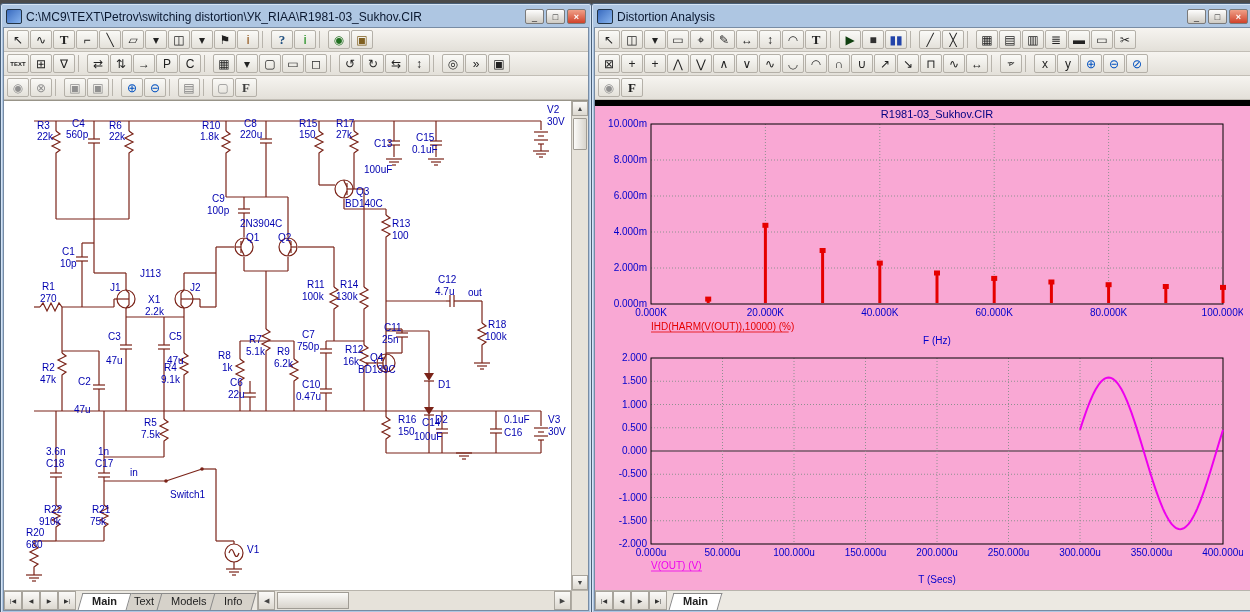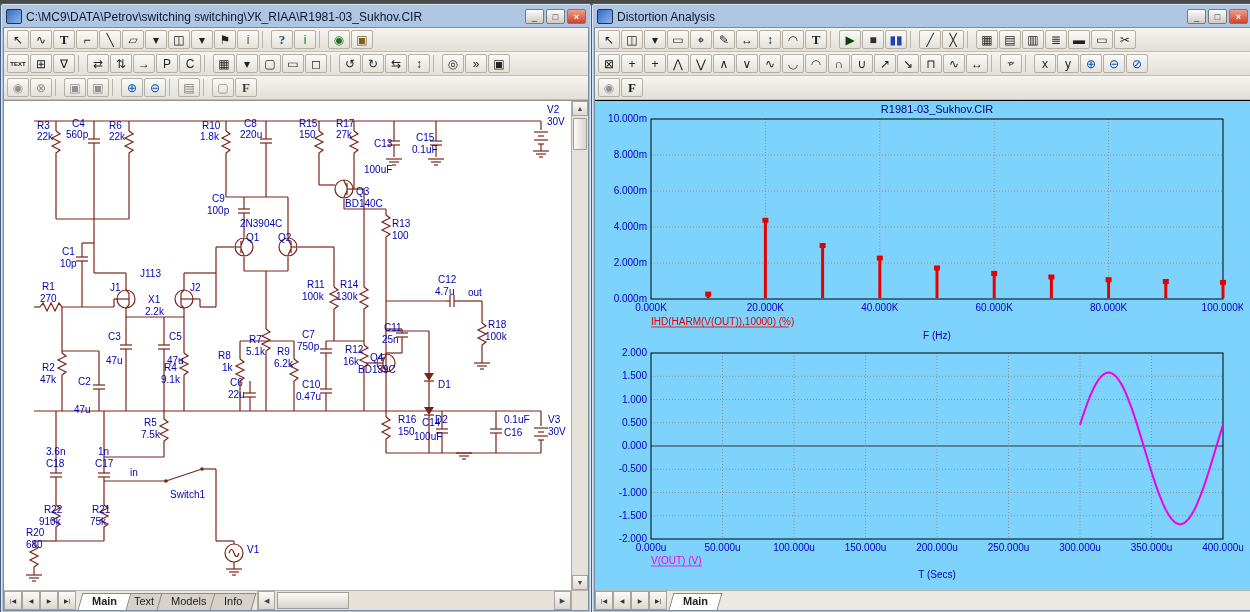--- a/index.html
+++ b/index.html
@@ -28,30 +28,30 @@
   .navbtn{width:18px;font-size:6px;text-align:center;background:linear-gradient(#fbfaf8,#dcd8d0);border:1px solid #a8a49c;padding:0;color:#333}
   .tabs{display:flex;align-items:flex-end;padding-left:4px}
   .tab{height:16px;line-height:15px;padding:0 11px;margin-right:-7px;font-size:11px;color:#222;background:#d6d2ca;border:1px solid #8a8a8a;border-bottom:none;transform:skewX(-16deg);cursor:default}
   .tab>span{display:inline-block;transform:skewX(16deg)}
   .tab.active{background:#fff;font-weight:bold;position:relative;z-index:2}
   .hscroll{flex:1;display:flex;align-items:stretch;margin-left:10px;border-left:1px solid #b0aca4}
   .htrack{flex:1;position:relative;background:#e6e2da}
   .hthumb{position:absolute;top:1px;bottom:1px;left:2px;width:70px;background:linear-gradient(#fbfaf8,#d8d4cc);border:1px solid #a09c94}
   .hbtn{width:17px;font-size:7px;text-align:center;background:linear-gradient(#fbfaf8,#dcd8d0);border:1px solid #a8a49c;padding:0;color:#444}
   .corner{width:16px;background:#e6e2da;border-left:1px solid #b0aca4}
-  .plot-wrap{flex:1;position:relative;background:#7dd3fc;border-top:1px solid #000000;overflow:hidden;min-height:0}
+  .plot-wrap{flex:1;position:relative;background:#f9a8d4;border-top:6px solid #000000;overflow:hidden;min-height:0}
   svg text{font-family:"Liberation Sans",sans-serif}
 </style>
 </head>
 <body>
 
 <div class="window" id="left-window">
   <div class="titlebar">
     <span class="app-icon"></span>
-    <span class="title-text">C:\MC9\DATA\Petrov\switching switching\УК_RIAA\R1981-03_Sukhov.CIR</span>
+    <span class="title-text">C:\MC9\TEXT\Petrov\switching distortion\УК_RIAA\R1981-03_Sukhov.CIR</span>
     <span class="tb-buttons">
       <button class="tb-btn">_</button>
       <button class="tb-btn">□</button>
       <button class="tb-btn close">×</button>
     </span>
   </div>
   <div class="win-body">
     <div class="toolbar">
         <button class="tbtn">↖</button>
         <button class="tbtn">∿</button>

